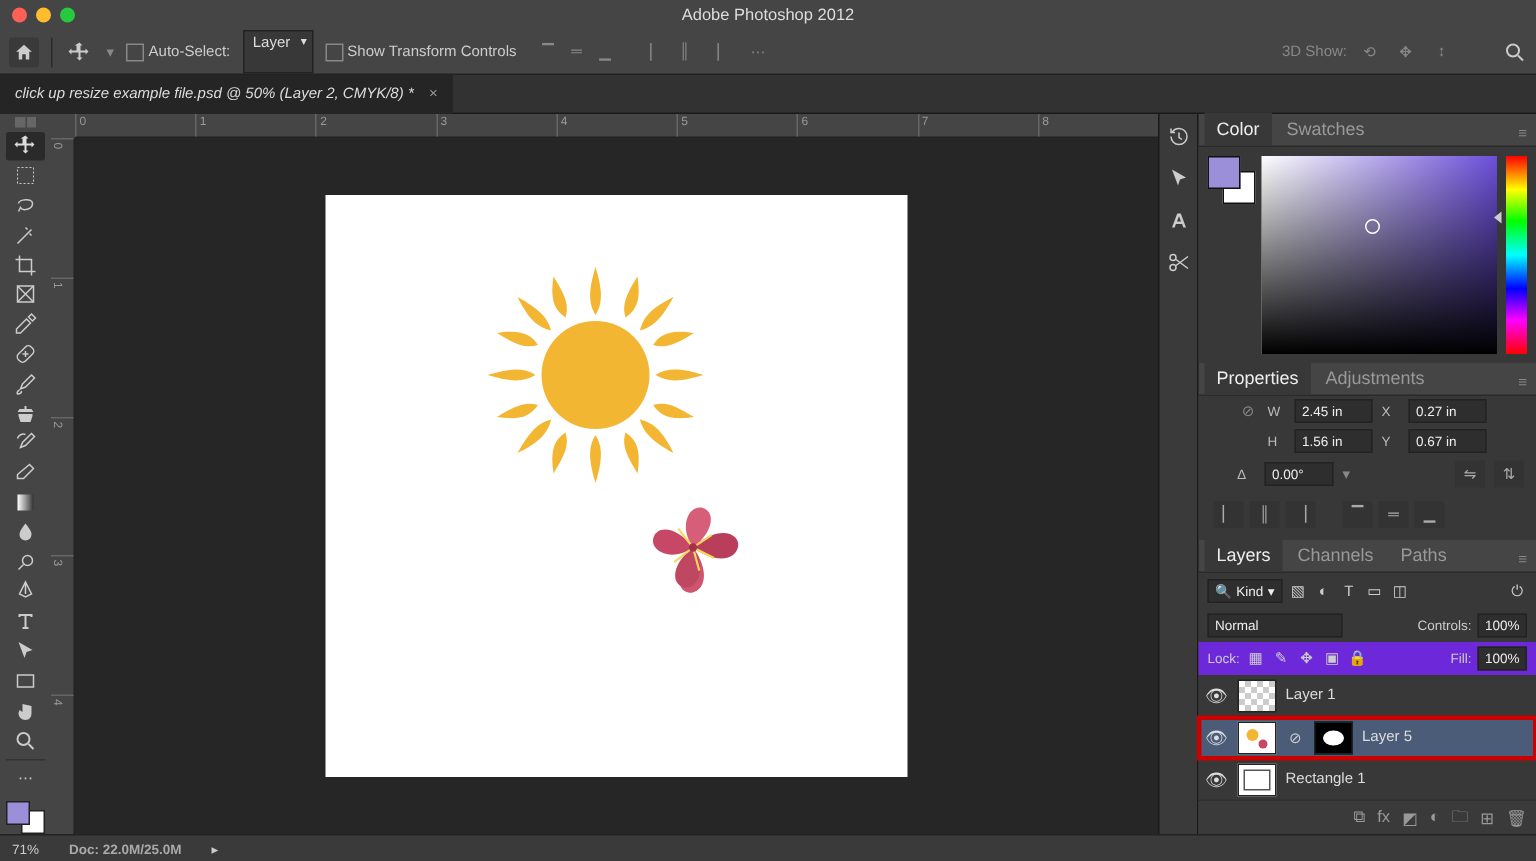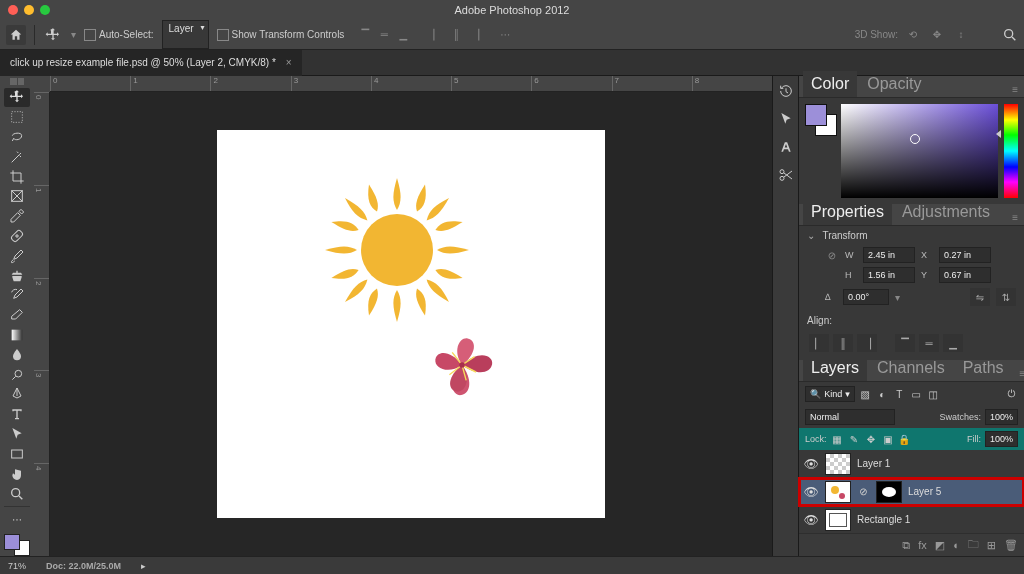--- a/index.html
+++ b/index.html
@@ -19,21 +19,21 @@
 .move-ico { width: 20px; height: 20px; display: flex; align-items: center; justify-content: center; }
 .chk { width: 12px; height: 12px; border: 1px solid #888; display: inline-block; margin-right: 3px; }
 .lbl { font-size: 10px; color: #ccc; display: flex; align-items: flex-start; }
 .dropdown { background: #383838; border: 1px solid #222; padding: 2px 14px 14px 6px; font-size: 10px; position: relative; color: #ddd; }
 .dropdown::after { content: "▾"; position: absolute; right: 3px; font-size: 8px; }
 .align-group { display: flex; gap: 1px; padding: 0 4px; }
 .align-btn { width: 18px; height: 18px; display: flex; align-items: center; justify-content: center; color: #888; }
 .opt-right { margin-left: auto; display: flex; gap: 6px; align-items: center; color: #888; }
 
 
-.tabbar { height: 26px; background: #323232; display: flex; align-items: center; border-bottom: 1px solid #1a1a1a; }
+.tabbar { height: 26px; background: #323232; display: flex; align-items: center; border-bottom: 1px solid #1a1a1a; font-style: italic; }
 .doctab { background: #252525; height: 26px; padding: 0 10px; display: flex; align-items: center; font-size: 10px; color: #ddd; gap: 10px; }
 .doctab .x { color: #999; cursor: pointer; }
 
 
 .main { display: flex; height: calc(574px - 20px - 30px - 26px - 18px); }
 
 
 .tools { width: 34px; background: #454545; display: flex; flex-direction: column; align-items: center; padding-top: 2px; gap: 1px; }
 .ttab { width: 14px; height: 8px; display: flex; gap: 1px; margin-bottom: 2px; }
 .ttab span { flex: 1; background: #666; }
@@ -53,21 +53,21 @@
 .stage { position: absolute; left: 16px; top: 16px; right: 0; bottom: 0; display: flex; align-items: center; justify-content: center; }
 .artboard { width: 388px; height: 388px; background: #fff; position: relative; }
 .sun { position: absolute; left: 100px; top: 40px; width: 160px; height: 160px; }
 .flower { position: absolute; left: 210px; top: 200px; width: 70px; height: 70px; }
 
 
 .rightcol { width: 226px; background: #454545; display: flex; flex-direction: column; border-left: 1px solid #1a1a1a; }
 .minicol { width: 26px; background: #3a3a3a; display: flex; flex-direction: column; align-items: center; padding-top: 6px; gap: 10px; border-left: 1px solid #1a1a1a; }
 .minicol div { width: 18px; height: 18px; color: #ccc; display: flex; align-items: center; justify-content: center; }
 .panel-tabs { display: flex; height: 22px; align-items: flex-end; padding-left: 4px; gap: 2px; border-bottom: 1px solid #2a2a2a; }
-.ptab { padding: 4px 8px; font-size: 16px; color: #999; }
+.ptab { padding: 4px 8px; font-size: 12px; color: #999; }
 .ptab.active { background: #383838; color: #eee; }
 .panel-menu { margin-left: auto; padding: 2px 6px; color: #888; }
 .panel-body { background: #383838; }
 
 
 .color-panel { height: 148px; display: flex; padding: 6px; gap: 6px; }
 .swatch-pair { width: 30px; position: relative; }
 .swatch-pair .fg { position: absolute; width: 22px; height: 22px; background: #9c8fd9; border: 1px solid #111; top: 0; left: 0; z-index: 2; }
 .swatch-pair .bg { position: absolute; width: 22px; height: 22px; background: #fff; border: 1px solid #111; top: 10px; left: 10px; }
 .gradient-box { flex: 1; background: linear-gradient(to bottom, rgba(0,0,0,0) 0%, #000 100%), linear-gradient(to right, #fff 0%, #6b4fd9 100%); position: relative; }
@@ -88,21 +88,21 @@
 .align-hd { padding: 4px 8px; font-size: 10px; }
 .align-row { display: flex; gap: 4px; padding: 4px 10px 8px 10px; }
 .al-btn { width: 20px; height: 18px; background: #333; display: flex; align-items: center; justify-content: center; color: #aaa; font-size: 10px; }
 
 
 .layers-body { background: #383838; }
 .layer-opts { display: flex; align-items: center; gap: 4px; padding: 4px 6px; font-size: 9px; }
 .kind-dd { background: #2e2e2e; border: 1px solid #222; padding: 2px 4px; font-size: 9px; color: #eee; display: flex; align-items: center; gap: 3px; }
 .filter-ico { width: 13px; height: 13px; display: flex; align-items: center; justify-content: center; color: #ccc; font-size: 10px; }
 .blend-row, .lock-row { display: flex; align-items: center; gap: 4px; padding: 3px 6px; font-size: 9px; }
-.lock-row { background: #0f766e; }
+.lock-row { background: #6d28d9; }
 .layer-list { }
 .layer-row { display: flex; align-items: center; height: 28px; gap: 6px; padding: 0 4px; border-bottom: 1px solid #2e2e2e; }
 .layer-row.selected { background: #4a5c78; }
 .layer-row.highlight { outline: 3px solid #c00; outline-offset: -2px; }
 .eye { width: 16px; color: #ddd; text-align: center; font-size: 12px; }
 .thumb { width: 26px; height: 22px; background: #fff; border: 1px solid #222; position: relative; overflow: hidden; }
 .thumb.checker { background: repeating-conic-gradient(#ccc 0 25%, #fff 0 50%) 0 0/8px 8px; }
 .thumb-mask { width: 26px; height: 22px; background: #000; border: 1px solid #222; position: relative; }
 .thumb-mask::after { content: ""; position: absolute; inset: 5px; background: #fff; border-radius: 50%; }
 .layer-name { font-size: 10px; color: #ddd; }
@@ -395,42 +395,41 @@
           <circle cx="6" cy="17" r="3"></circle>
           <path d="M9 9l12 9M9 15L21 6"></path>
         </svg>
       </div>
   </div>
 
   <div class="rightcol">
 
     <div class="panel-tabs">
       <div class="ptab active">Color</div>
-      <div class="ptab">Opacity</div>
+      <div class="ptab">Swatches</div>
       <div class="panel-menu">≡</div>
     </div>
     <div class="panel-body color-panel">
       <div class="swatch-pair">
         <div class="fg"></div>
           <div class="bg"></div>
       </div>
       <div class="gradient-box">
         <div class="grad-ring"></div>
         <div class="grad-caret"></div>
       </div>
       <div class="hue-strip"></div>
     </div>
 
     <div class="panel-tabs">
       <div class="ptab active">Properties</div>
       <div class="ptab">Adjustments</div>
       <div class="panel-menu">≡</div>
     </div>
     <div class="panel-body props">
-      <div class="section-hd disclose">Transform</div>
       <div class="field-row">
         <span class="link-ico">⊘</span>
         <span class="fld-lbl">W</span>
         <div class="fld">2.45 in</div>
         <span class="fld-lbl">X</span>
         <div class="fld">0.27 in</div>
       </div>
       <div class="field-row">
         <span class="link-ico"></span>
         <span class="fld-lbl">H</span>
@@ -439,21 +438,20 @@
         <div class="fld">0.67 in</div>
       </div>
       <div class="angle-row">
         <span class="fld-lbl">∆</span>
         <div class="fld" style="width:46px">0.00°</div>
         <span style="color:#888">▾</span>
         <span style="flex:1"></span>
         <div class="al-btn">⇋</div>
         <div class="al-btn">⇅</div>
       </div>
-      <div class="align-hd">Align:</div>
       <div class="align-row">
         <div class="al-btn">▏</div>
         <div class="al-btn">║</div>
         <div class="al-btn">▕</div>
         <span style="width:10px"></span>
         <div class="al-btn">▔</div>
         <div class="al-btn">═</div>
         <div class="al-btn">▁</div>
       </div>
     </div>
@@ -471,21 +469,21 @@
         <div class="filter-ico">◐</div>
         <div class="filter-ico">T</div>
         <div class="filter-ico">▭</div>
         <div class="filter-ico">◫</div>
         <span style="flex:1"></span>
         <div class="filter-ico">⏻</div>
       </div>
       <div class="blend-row">
         <div class="kind-dd" style="width:90px">Normal</div>
         <span style="flex:1"></span>
-        <span>Swatches:</span>
+        <span>Controls:</span>
         <div class="kind-dd">100%</div>
       </div>
       <div class="lock-row">
         <span>Lock:</span>
         <div class="filter-ico">▦</div>
         <div class="filter-ico">✎</div>
         <div class="filter-ico">✥</div>
         <div class="filter-ico">▣</div>
         <div class="filter-ico">🔒</div>
         <span style="flex:1"></span>

